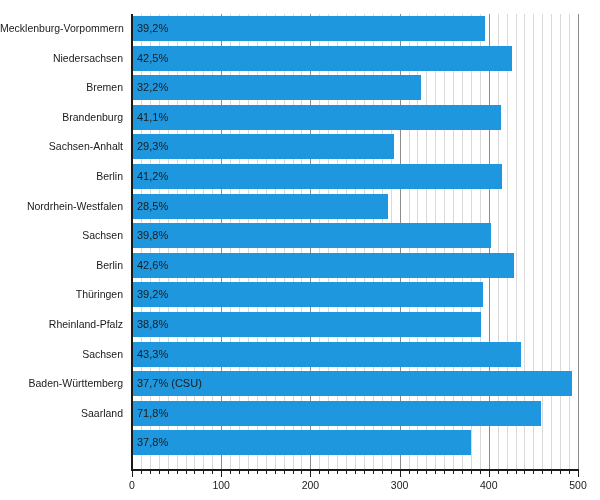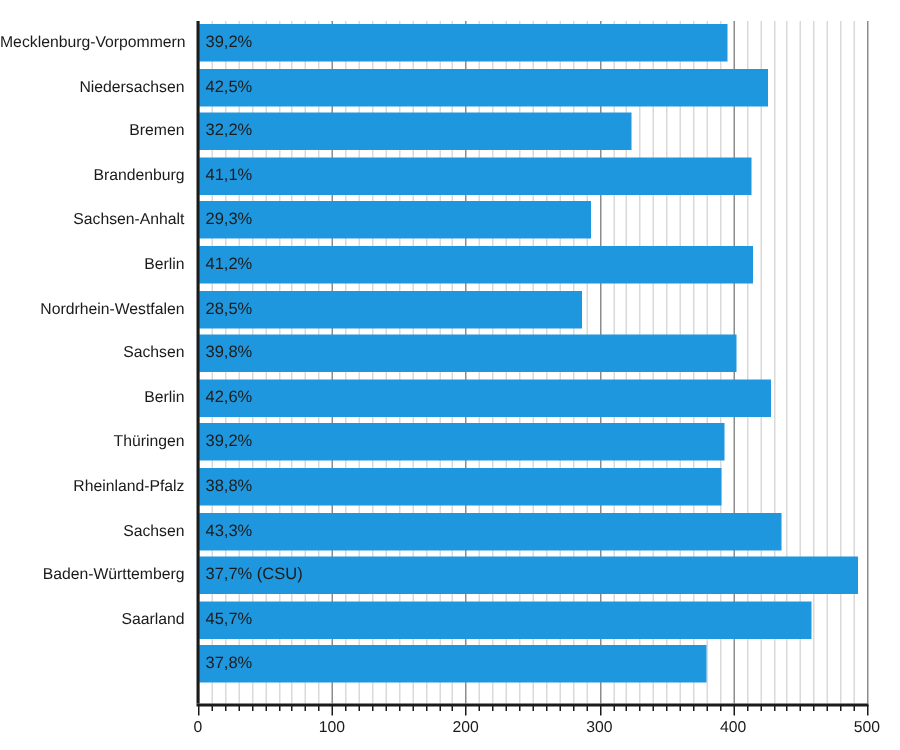--- a/index.html
+++ b/index.html
@@ -278,21 +278,21 @@
         <div class="row">
           <div class="bar" style="width: 388.912px; background: rgb(31, 151, 222);"></div>
           <div class="bar-value">43,3%</div>
         </div>
         <div class="row">
           <div class="bar" style="width: 439.756px; background: rgb(31, 151, 222);"></div>
           <div class="bar-value">37,7% (CSU)</div>
         </div>
         <div class="row">
           <div class="bar" style="width: 409.428px; background: rgb(31, 151, 222);"></div>
-          <div class="bar-value">45,7%</div>
+          <div class="bar-value">71,8%</div>
         </div>
         <div class="row">
           <div class="bar" style="width: 338.96px; background: rgb(31, 151, 222);"></div>
           <div class="bar-value">37,8%</div>
         </div>
       </div>
   </div>
 
   <div class="axis-y"></div>
   <div class="axis-x"></div>

